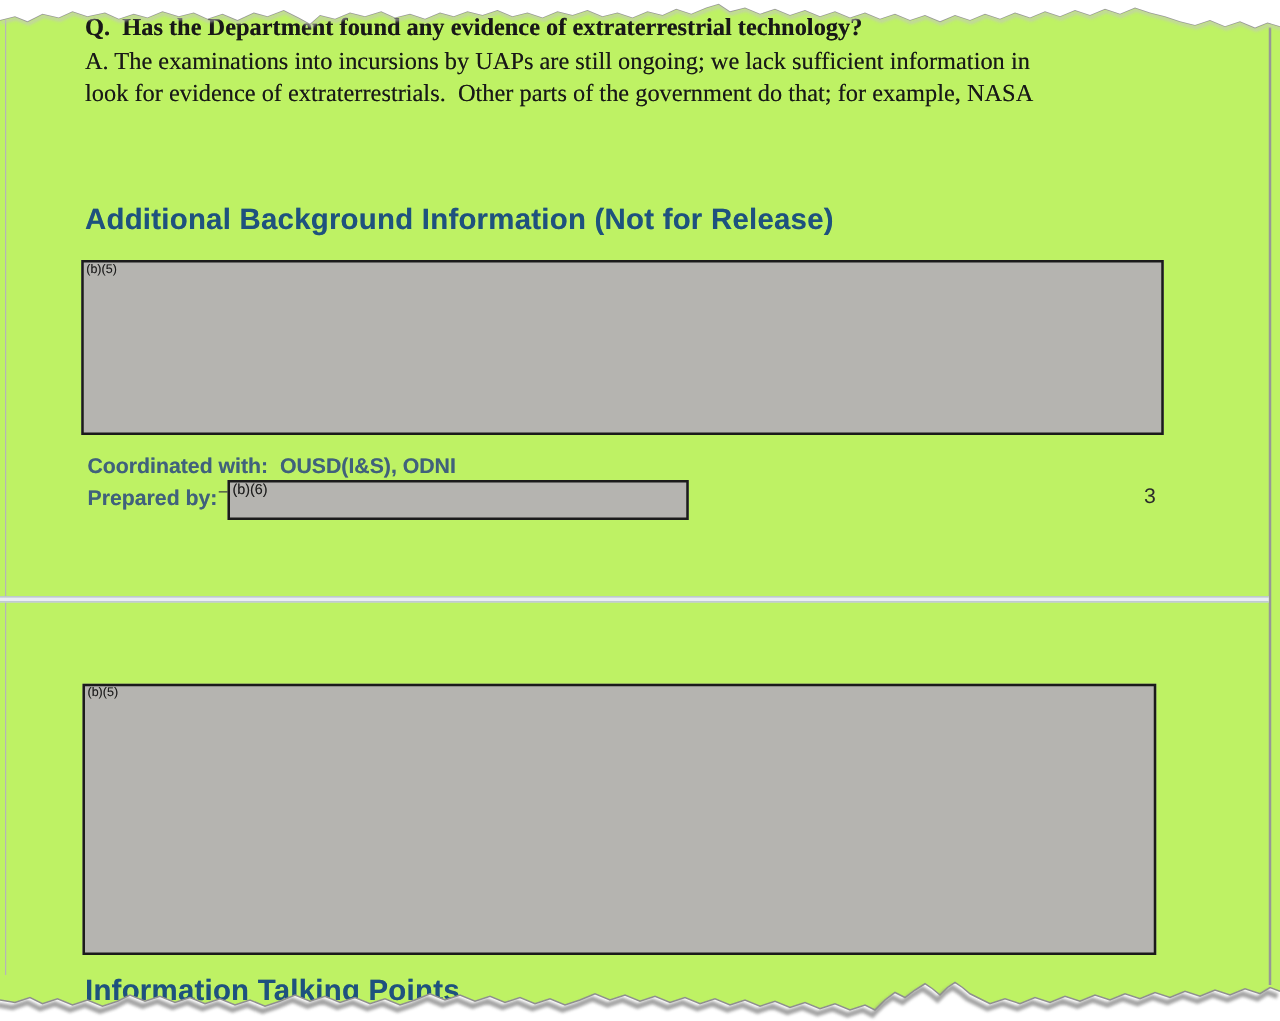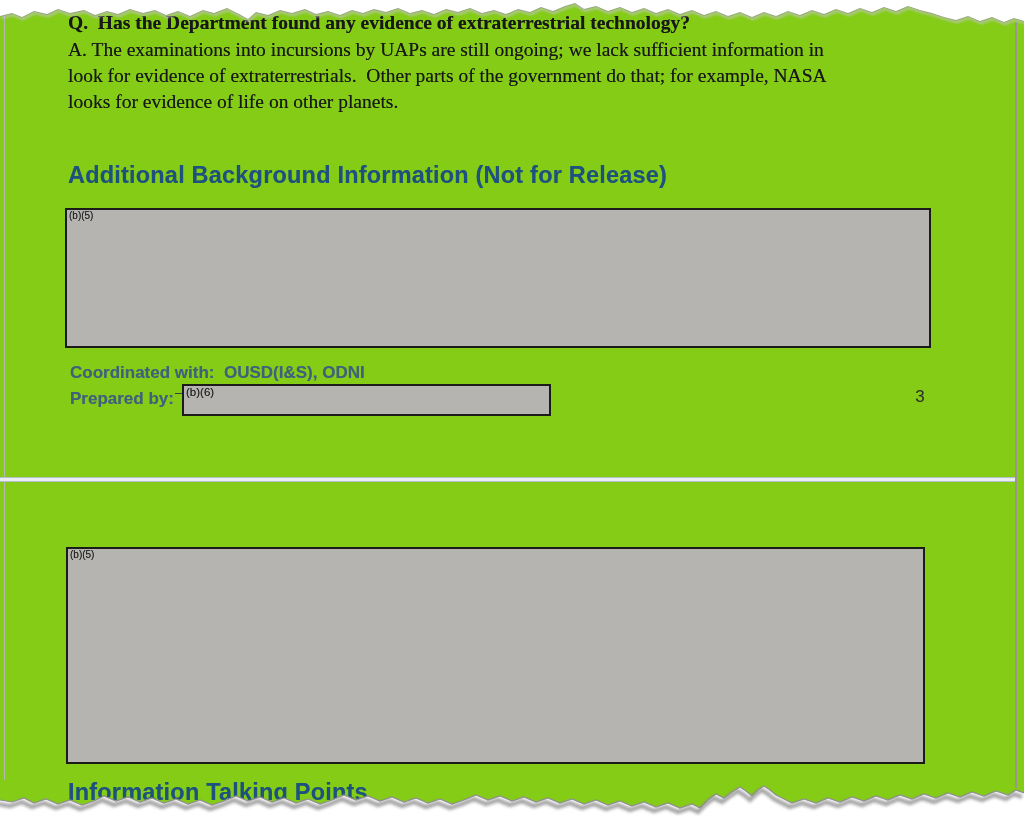--- a/index.html
+++ b/index.html
@@ -1,20 +1,20 @@
 <!DOCTYPE html>
 <html><head>
 <meta charset="utf-8">
 <style>
   html, body { margin: 0; padding: 0; background: #ffffff; }
   body {
     width: 1024px; height: 817px; position: relative; overflow: hidden;
     font-family: "Liberation Serif", serif;
   }
-  .page { position: absolute; inset: 0; background: #84cc16; }
+  .page { position: absolute; inset: 0; background: #bef264; }
 
   
   .edge-left  { position: absolute; left: 4px;    top: 16px; height: 764px; width: 1px; background: #b6b6b6; }
   .edge-right { position: absolute; left: 1015px; top: 22px; height: 766px; width: 2px; background: #979797; }
 
   
   .qa { position: absolute; left: 68px; top: 9px; width: 872px; color: #181818;
         font-size: 19.5px; text-shadow: 0 0 0.5px rgba(0,0,0,0.55); }
   .qa .q { font-weight: bold; white-space: pre-wrap; line-height: 28px; }
   .qa .a-line { white-space: pre-wrap; line-height: 26px; }
@@ -77,21 +77,20 @@
 
 <div class="page">
 
   <div class="edge-left"></div>
   <div class="edge-right"></div>
 
   <div class="qa">
     <div class="q">Q.  Has the Department found any evidence of extraterrestrial technology?</div>
     <div class="a-line">A. The examinations into incursions by UAPs are still ongoing; we lack sufficient information in</div>
     <div class="a-line">look for evidence of extraterrestrials.  Other parts of the government do that; for example, NASA</div>
-    <div class="a-line">looks for evidence of life on other planets.</div>
   </div>
 
   <h1 class="section-heading heading-1">Additional Background Information (Not for Release)</h1>
 
   <div class="redaction box-b5-1">
     <span class="rlabel">(b)(5)</span>
   </div>
 
   <div class="coord-line"><span>Coordinated </span><span class="coord-underline">with:  OUSD(I&amp;S), ODNI</span></div>
 

